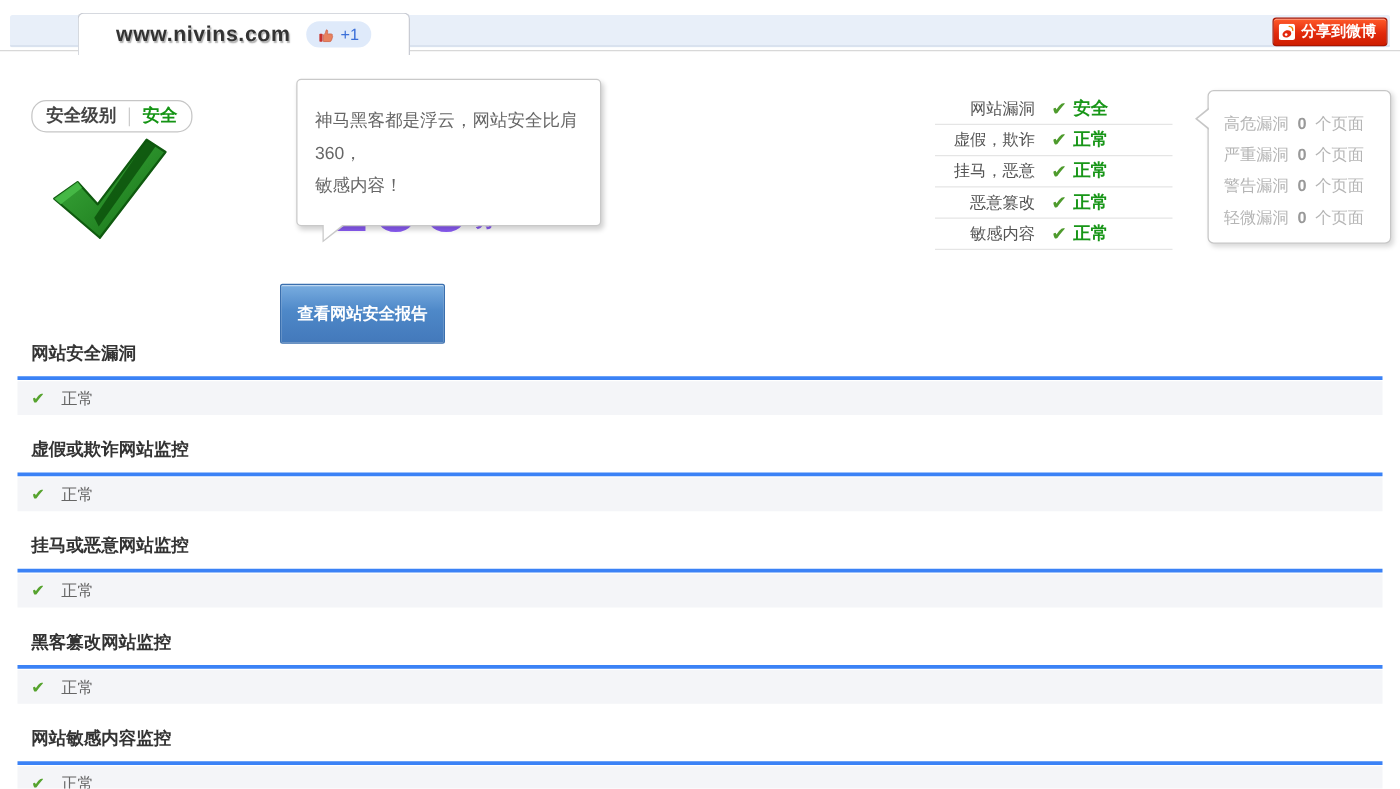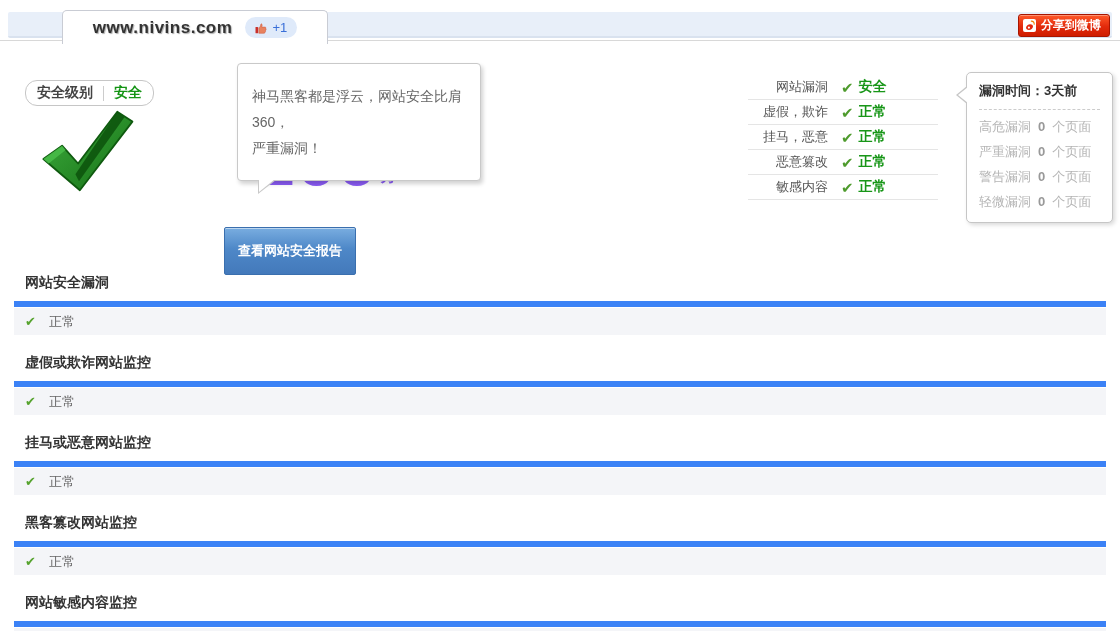--- a/index.html
+++ b/index.html
@@ -42,21 +42,21 @@
   .vp-title{font-size:13px;font-weight:bold;color:#333;padding-bottom:9px;border-bottom:1px dashed #ccc;white-space:nowrap;}
   .vp-items{padding-top:4px;}
   .vp-item{display:flex;gap:7px;align-items:baseline;line-height:25px;font-size:13px;color:#b5b5b5;white-space:nowrap;}
   .vp-item .cnt{color:#999;font-weight:bold;}
   .vp-arrow-outer{position:absolute;left:-11px;top:13px;width:0;height:0;border-top:9px solid transparent;border-bottom:9px solid transparent;border-right:11px solid #c6c6c6;}
   .vp-arrow-inner{position:absolute;left:-9px;top:14px;width:0;height:0;border-top:8px solid transparent;border-bottom:8px solid transparent;border-right:10px solid #fff;}
 
   
   .sections{position:absolute;left:0;top:266px;width:1120px;}
   .section{margin:0 14px 11px;}
-  .sec-head{font-size:14px;font-weight:bold;color:#333;padding:8px 0 9px 11px;border-bottom:6px solid #3b82f6;}
+  .sec-head{font-size:14px;font-weight:bold;color:#333;padding:8px 0 9px 11px;border-bottom:3px solid #3b82f6;}
   .sec-row{height:27px;background:#f4f5f8;display:flex;align-items:center;padding-left:11px;margin-top:1px;}
   .sec-row .chk{color:#56a32e;font-size:13px;margin-right:13px;line-height:1;}
   .sec-row .val{color:#666;font-size:13px;}
 </style>
 </head>
 <body>
 
 <div class="page">
 
   <div class="topstrip"></div>
@@ -96,21 +96,21 @@
         <stop offset="1" stop-color="#157015"></stop>
       </linearGradient>
     </defs>
     <polygon points="6,57 27,42 45,62 89,4 106,15 47,92" fill="url(#gck)" stroke="#0f5a0f" stroke-width="2" stroke-linejoin="round"></polygon>
     <polygon points="89,4 97,10 46,82 42,74" fill="#0c520c" opacity="0.85"></polygon>
     <polygon points="6,57 27,42 31,47 12,62" fill="#48bb48" opacity="0.9"></polygon>
   </svg>
 
   <div class="bubble">
     <span class="bline">神马黑客都是浮云，网站安全比肩360，</span>
-    <span class="bline">严重漏洞！</span>
+    <span class="bline">敏感内容！</span>
     <span class="tail-border"></span>
     <span class="tail-fill"></span>
   </div>
 
   <div class="score">
     <span class="num">100</span>
     <span class="unit">分</span>
   </div>
 
   <a class="report-btn">查看网站安全报告</a>
@@ -139,21 +139,20 @@
     <div class="srow">
       <span class="lbl">敏感内容</span>
       <span class="chk">✔</span>
       <span class="val">正常</span>
     </div>
   </div>
 
   <div class="vuln-panel">
     <span class="vp-arrow-outer"></span>
     <span class="vp-arrow-inner"></span>
-    <div class="vp-title">漏洞时间：3天前</div>
     <div class="vp-items">
       <div class="vp-item">
         <span>高危漏洞</span>
         <span class="cnt">0</span>
         <span>个页面</span>
       </div>
       <div class="vp-item">
         <span>严重漏洞</span>
         <span class="cnt">0</span>
         <span>个页面</span>

